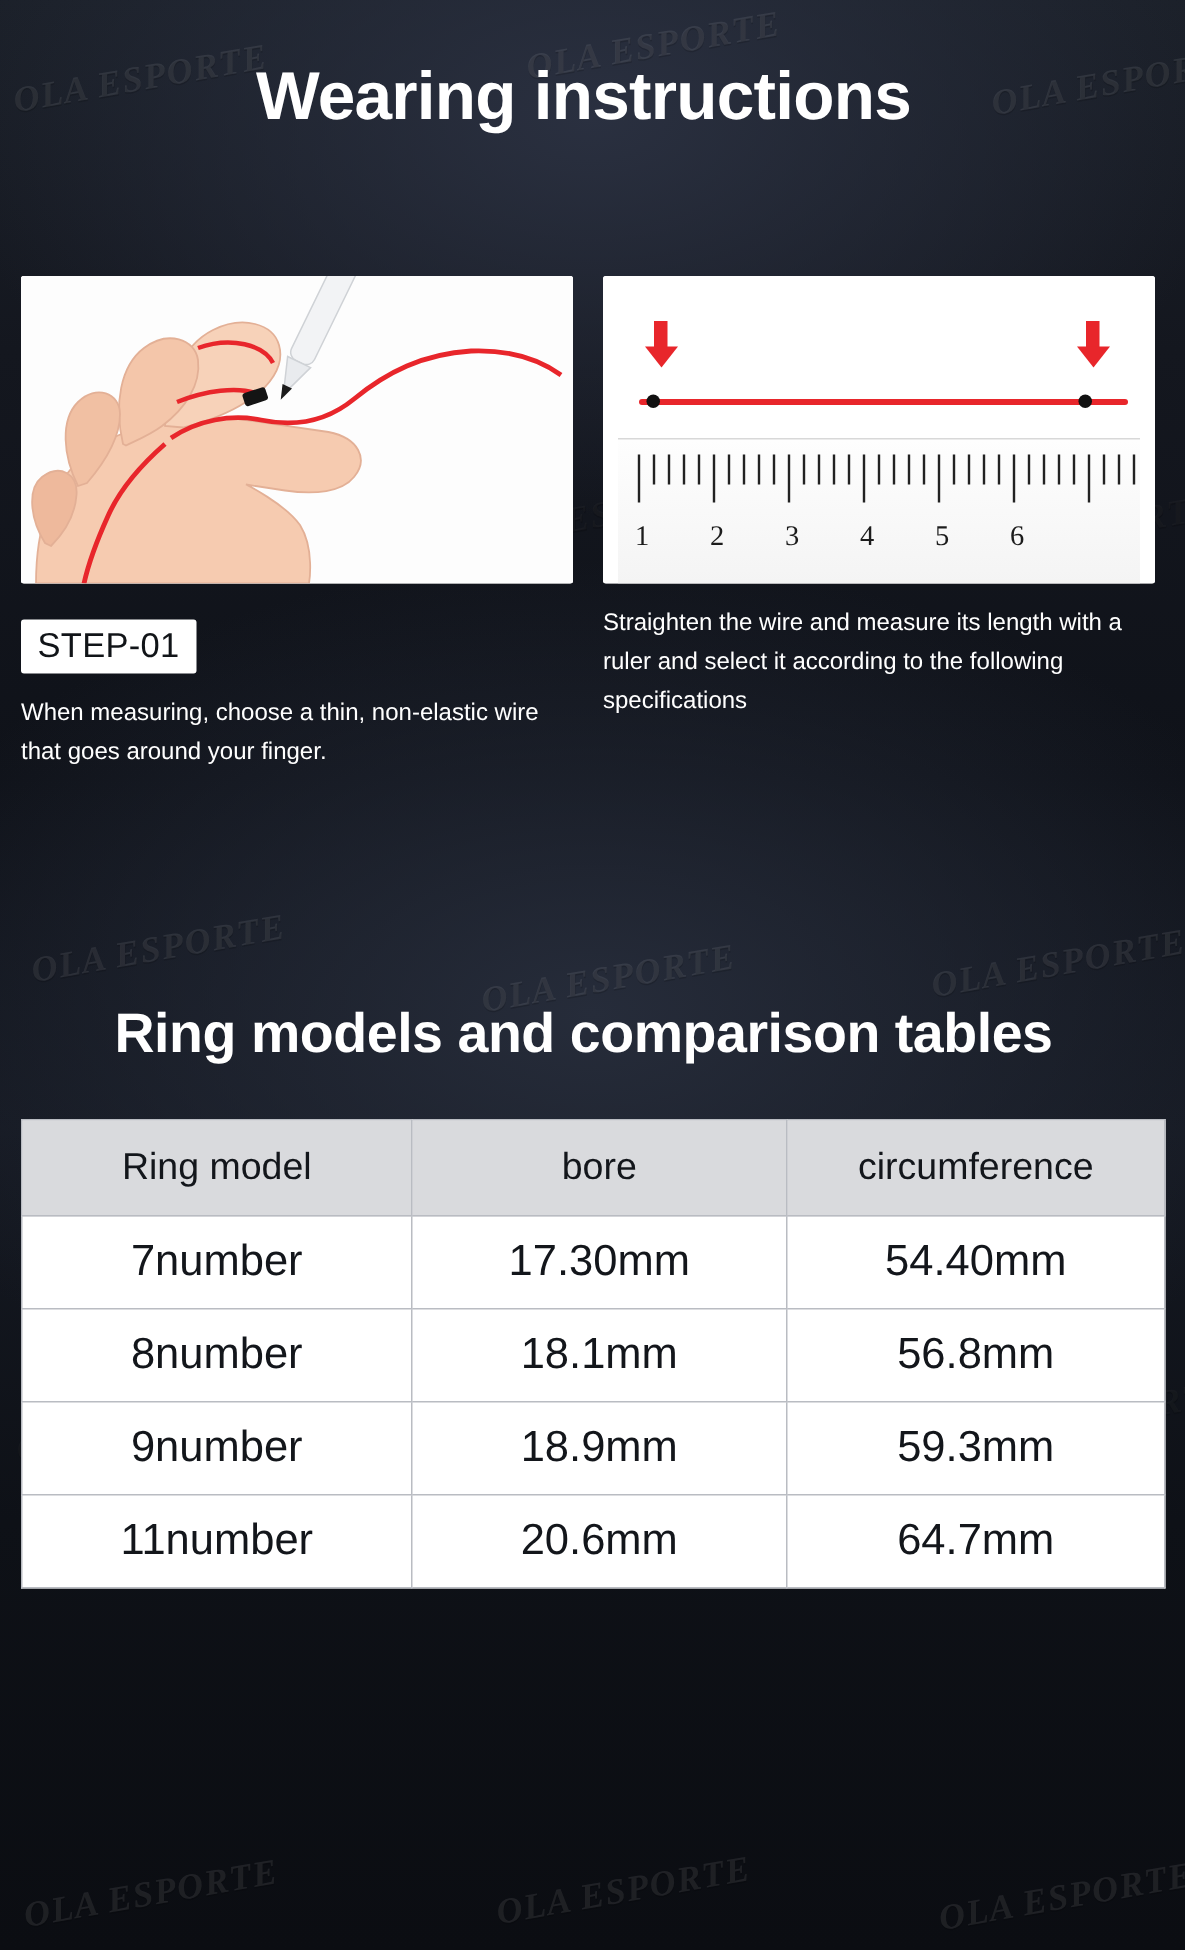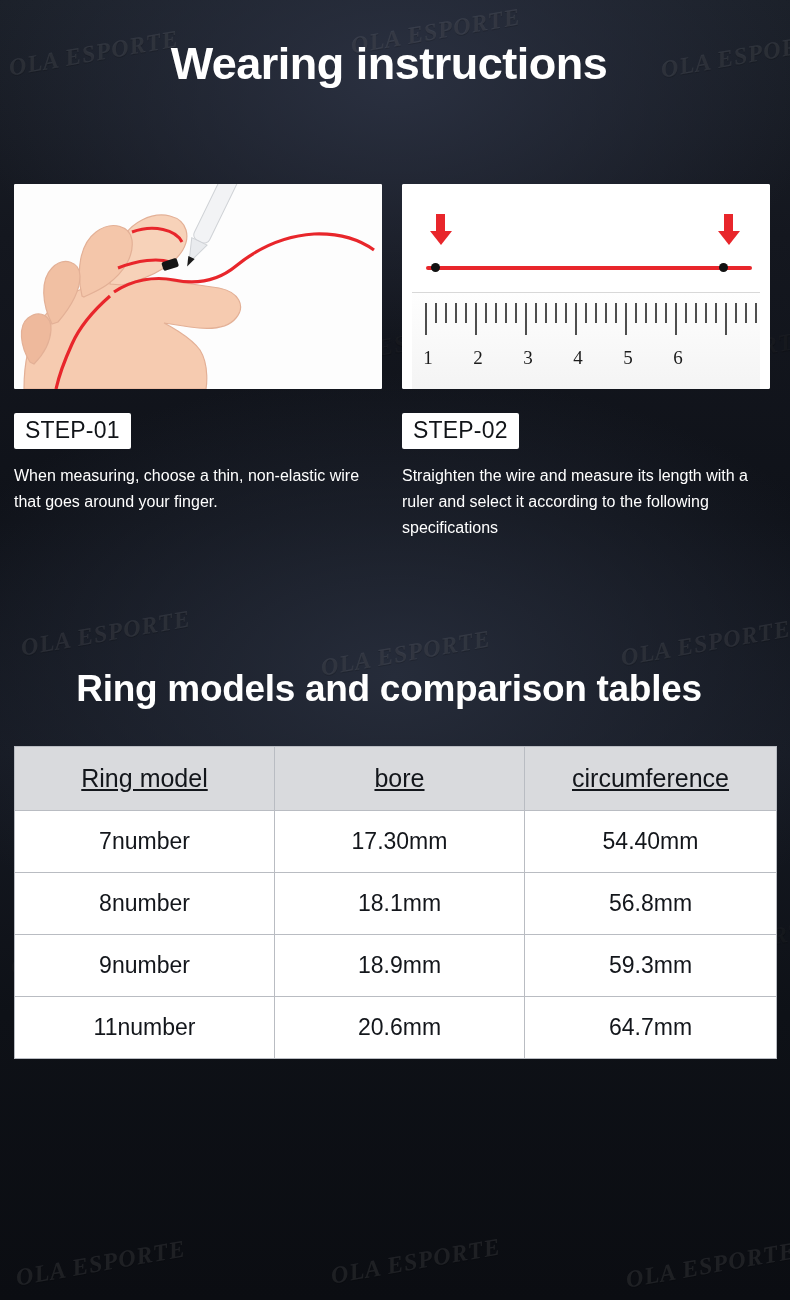--- a/index.html
+++ b/index.html
@@ -115,29 +115,28 @@
     border-collapse: collapse;
     background: #ffffff;
     z-index: 6;
     table-layout: fixed;
   }
   #ring-table th, #ring-table td {
     border: 1px solid #b9bcc2;
     text-align: center;
     font-weight: 400;
     color: #13161b;
-    font-size: 23px;
+    font-size: 29px;
     height: 62px;
     padding: 0;
   }
   #ring-table th {
     background: #d9dadd;
     font-size: 25px;
     height: 64px;
-    text-decoration: underline;
   }
   #ring-table col.c1 { width: 260px; }
   #ring-table col.c2 { width: 250px; }
   #ring-table col.c3 { width: 252px; }
 </style>
 </head>
 <body>
 
 <div id="page">
 
@@ -254,21 +253,20 @@
             </svg>
             <div class="ruler-num" style="left:16px;">1</div>
             <div class="ruler-num" style="left:66px;">2</div>
             <div class="ruler-num" style="left:116px;">3</div>
             <div class="ruler-num" style="left:166px;">4</div>
             <div class="ruler-num" style="left:216px;">5</div>
             <div class="ruler-num" style="left:266px;">6</div>
           </div>
         </div>
       </div>
-      <div class="step-badge">STEP-02</div>
       <div class="step-desc">Straighten the wire and measure its length with a ruler and select it according to the following specifications</div>
     </div>
   </div>
 
   <h2 class="title" id="table-title">Ring models and comparison tables</h2>
 
   <table id="ring-table">
     <colgroup>
         <col class="c1">
         <col class="c2">

